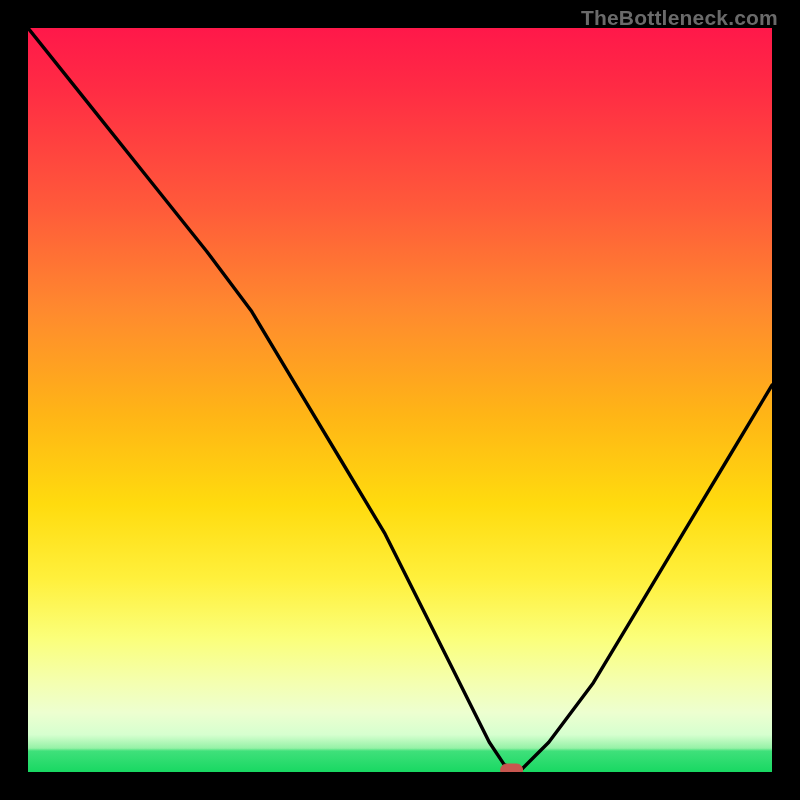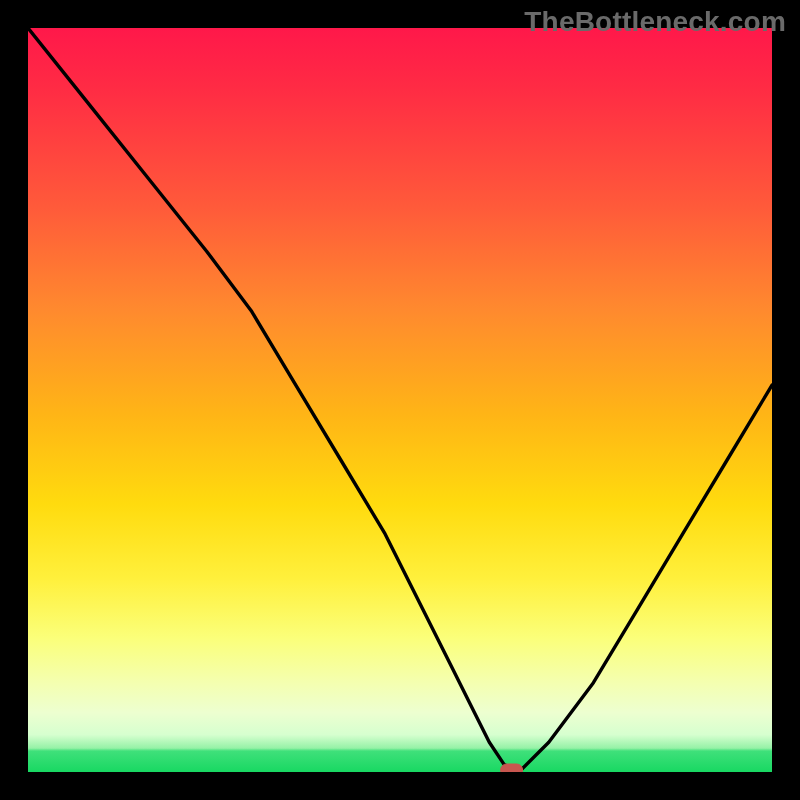--- a/index.html
+++ b/index.html
@@ -13,23 +13,23 @@
   }
   .frame {
     position: relative;
     width: 800px;
     height: 800px;
     background: #000;
   }
   .watermark {
     position: absolute;
     top: 6px;
-    right: 14px;
+    right: 22px;
     color: #6a6a6a;
-    font-size: 28px;
+    font-size: 21px;
     font-weight: 600;
     letter-spacing: 0.2px;
     z-index: 10;
   }
   .plot-area {
     position: absolute;
     left: 28px;
     top: 28px;
     width: 744px;
     height: 744px;

